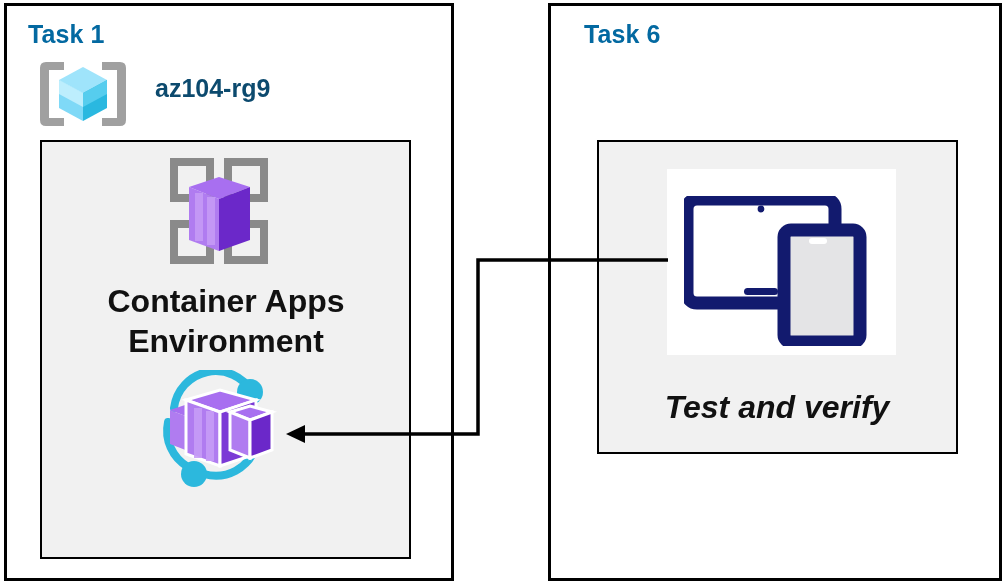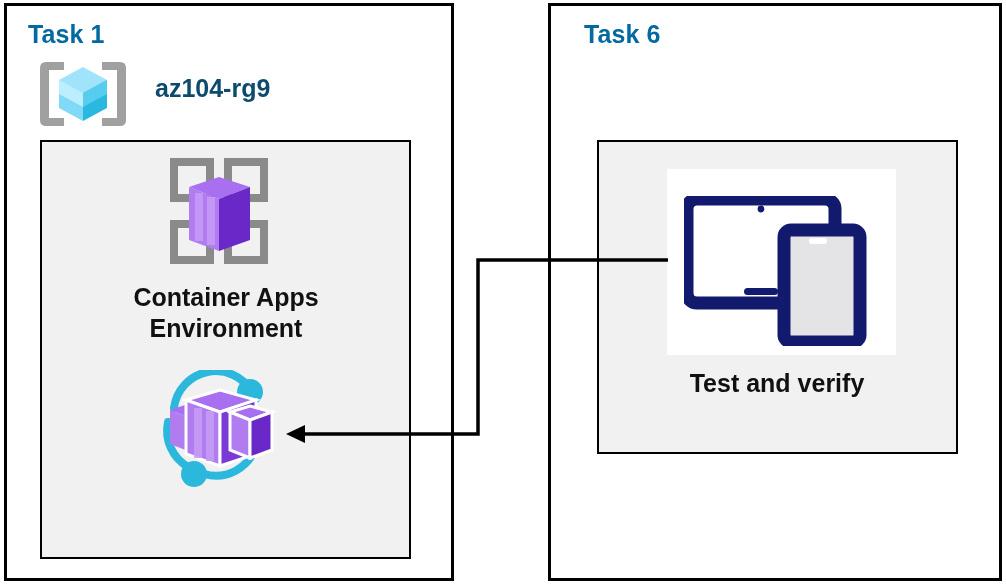--- a/index.html
+++ b/index.html
@@ -22,24 +22,24 @@
   #test-group{left:597px;top:140px;width:361px;height:314px;}
 
   
   #rg-header{position:absolute;left:32px;top:58px;width:280px;height:70px;}
   #rg-label{position:absolute;left:126px;top:74px;font-size:25px;font-weight:bold;color:#0c4a6e;white-space:nowrap;margin-left:29px;}
 
   
   .icon-abs{position:absolute;}
 
   
-  .caption{position:absolute;text-align:center;font-size:25px;font-weight:bold;color:#111111;line-height:1.24;white-space:pre-line;}
+  .caption{position:absolute;text-align:center;font-size:32px;font-weight:bold;color:#111111;line-height:1.24;white-space:pre-line;}
   #cae-caption{left:56px;top:282px;width:340px;}
   #ca-caption{left:56px;top:494px;width:340px;}
-  #tv-caption{left:627px;top:368px;width:300px;}
+  #tv-caption{left:627px;top:388px;width:300px;font-style:italic;}
 
   
   #tv-plate{position:absolute;left:667px;top:169px;width:229px;height:186px;background:#ffffff;}
 
   
   #connector{position:absolute;left:0;top:0;width:1006px;height:584px;pointer-events:none;}
 </style>
 </head>
 <body>
 

